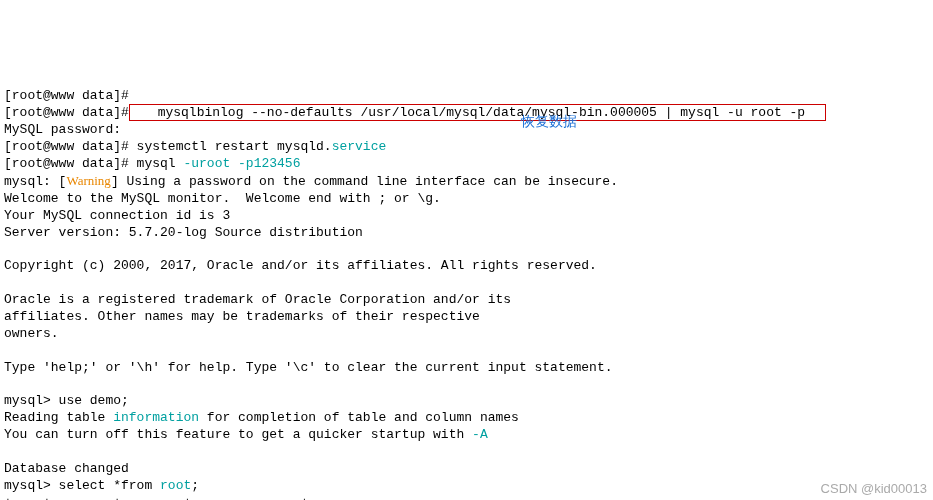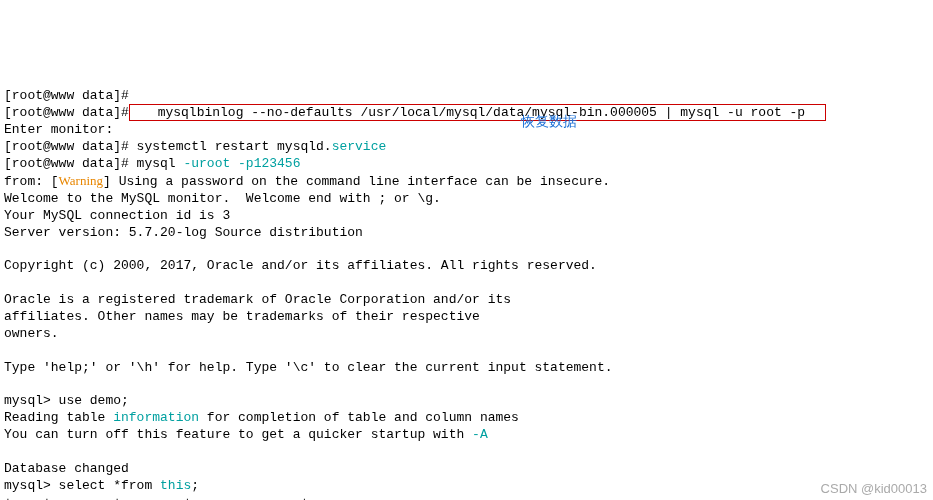--- a/index.html
+++ b/index.html
@@ -36,42 +36,42 @@
     }
   </style>
 </head>
 <body>
 
 
 
 <div class="term">
 <span>[root@www data]#</span>
 <span>[root@www data]#</span><span class="red-box"> mysqlbinlog --no-defaults /usr/local/mysql/data/mysql-bin.000005 | mysql -u root -p</span>
-<span>Enter monitor:</span>
+<span>MySQL password:</span>
 <span>[root@www data]# systemctl restart mysqld.</span><span class="teal">service</span>
 <span>[root@www data]# mysql </span><span class="teal">-uroot -p123456</span>
-<span>from: [</span><span class="orange">Warning</span><span>] Using a password on the command line interface can be insecure.</span>
+<span>mysql: [</span><span class="orange">Warning</span><span>] Using a password on the command line interface can be insecure.</span>
 <span>Welcome to the MySQL monitor.  Welcome end with ; or \g.</span>
 <span>Your MySQL connection id is 3</span>
 <span>Server version: 5.7.20-log Source distribution</span>
 
 <span>Copyright (c) 2000, 2017, Oracle and/or its affiliates. All rights reserved.</span>
 
 <span>Oracle is a registered trademark of Oracle Corporation and/or its</span>
 <span>affiliates. Other names may be trademarks of their respective</span>
 <span>owners.</span>
 
 <span>Type 'help;' or '\h' for help. Type '\c' to clear the current input statement.</span>
 
 <span>mysql&gt; use demo;</span>
 <span>Reading table </span><span class="teal">information</span><span> for completion of table and column names</span>
 <span>You can turn off this feature to get a quicker startup with </span><span class="teal">-A</span>
 
 <span>Database changed</span>
-<span>mysql&gt; select *from </span><span class="teal">this</span><span>;</span>
+<span>mysql&gt; select *from </span><span class="teal">root</span><span>;</span>
 <span>+----+--------+--------+--------------+</span>
 
 
 
 
 
 
 
 
 

